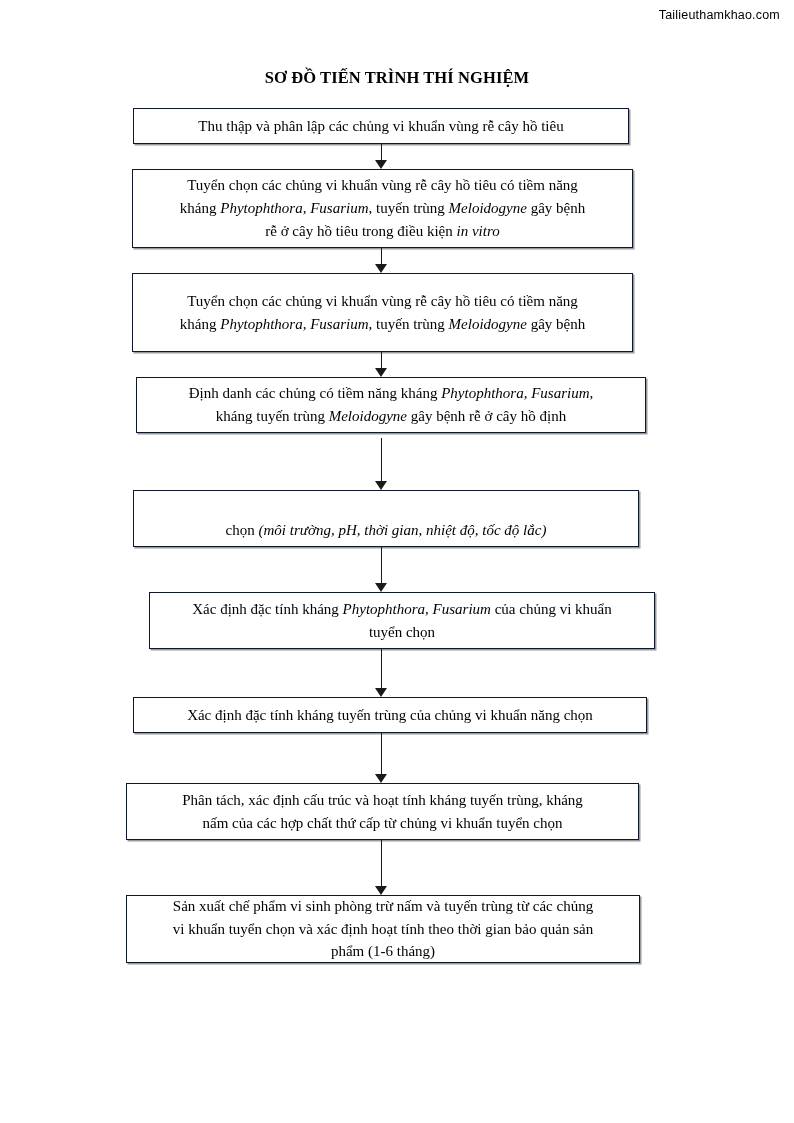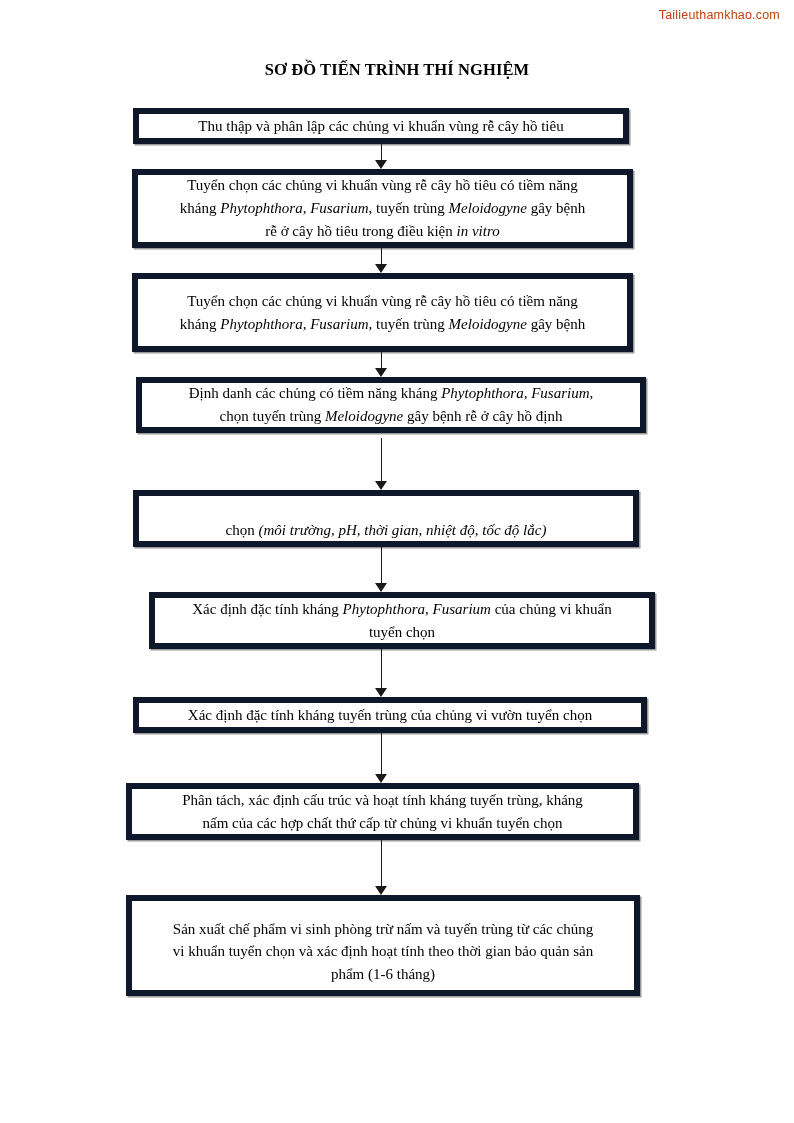--- a/index.html
+++ b/index.html
@@ -23,43 +23,43 @@
   }
 
   
   .watermark {
     position: absolute;
     top: 8px;
     right: 14px;
     font-family: "Liberation Sans", sans-serif;
     font-size: 12.5px;
     letter-spacing: 0.2px;
-    color: #c2410c;
+    color: #000000;
     white-space: nowrap;
     user-select: none;
   }
 
   
   .diagram-title {
     position: absolute;
-    top: 60px;
+    top: 68px;
     left: 0;
     width: 794px;
     text-align: center;
     font-size: 16.5px;
     font-weight: bold;
     letter-spacing: 0.1px;
     white-space: nowrap;
   }
 
   
   .flow-box {
     position: absolute;
     box-sizing: border-box;
-    border: 6px solid #0f172a;
+    border: 1px solid #0f172a;
     background: #ffffff;
     display: flex;
     align-items: center;
     justify-content: center;
     text-align: center;
     font-size: 15px;
     line-height: 1.52;
     padding: 4px 10px;
     box-shadow: 1.5px 1.5px 0 0 #9a9a9a;
   }
@@ -129,21 +129,21 @@
 
   <div class="flow-box" style="left:132px; top:273px; width:501px; height:79px;">
     <span class="txt"><span>Tuyển chọn các chủng vi khuẩn vùng rễ cây hồ tiêu có tiềm năng</span><br><span>kháng </span><i>Phytophthora, Fusarium</i><span>, tuyến trùng </span><i>Meloidogyne</i><span> gây bệnh</span><br></span>
   </div>
   <div class="connector" style="left:375px; top:352px; height:25px;">
     <div class="stem" style="height:16px;"></div>
     <div class="head"></div>
   </div>
 
   <div class="flow-box" style="left:136px; top:377px; width:510px; height:56px;">
-    <span class="txt"><span>Định danh các chủng có tiềm năng kháng </span><i>Phytophthora, Fusarium</i><span>,</span><br><span>chọn tuyến trùng </span><i>Meloidogyne</i><span> gây bệnh rễ ở cây hồ định</span></span>
+    <span class="txt"><span>Định danh các chủng có tiềm năng kháng </span><i>Phytophthora, Fusarium</i><span>,</span><br><span>kháng tuyến trùng </span><i>Meloidogyne</i><span> gây bệnh rễ ở cây hồ định</span></span>
   </div>
   <div class="connector" style="left:375px; top:438px; height:52px;">
     <div class="stem" style="height:43px;"></div>
     <div class="head"></div>
   </div>
 
   <div class="flow-box" style="left:133px; top:490px; width:506px; height:57px;">
     <span class="txt"><br><span>chọn  </span><i>(môi trường, pH, thời gian, nhiệt độ, tốc độ lắc)</i></span>
   </div>
   <div class="connector" style="left:375px; top:547px; height:45px;">
@@ -153,33 +153,33 @@
 
   <div class="flow-box" style="left:133px; top:592px; width:506px; height:57px;margin-left:16px;">
     <span class="txt"><span>Xác định đặc tính kháng </span><i>Phytophthora, Fusarium</i><span> của chủng vi khuẩn</span><br><span>tuyển chọn</span></span>
   </div>
   <div class="connector" style="left:375px; top:649px; height:48px;">
     <div class="stem" style="height:39px;"></div>
     <div class="head"></div>
   </div>
 
   <div class="flow-box" style="left:133px; top:697px; width:514px; height:36px;">
-    <span class="txt"><span>Xác định đặc tính kháng tuyến trùng của chủng vi vườn tuyển chọn</span></span>
+    <span class="txt"><span>Xác định đặc tính kháng tuyến trùng của chủng vi khuẩn năng chọn</span></span>
   </div>
   <div class="connector" style="left:375px; top:733px; height:50px;">
     <div class="stem" style="height:41px;"></div>
     <div class="head"></div>
   </div>
 
   <div class="flow-box" style="left:126px; top:783px; width:513px; height:57px;">
     <span class="txt"><span>Phân tách, xác định cấu trúc và hoạt tính kháng tuyến trùng, kháng</span><br><span>nấm của các hợp chất thứ cấp từ chủng vi khuẩn tuyển chọn</span></span>
   </div>
   <div class="connector" style="left:375px; top:840px; height:55px;">
     <div class="stem" style="height:46px;"></div>
     <div class="head"></div>
   </div>
 
-  <div class="flow-box" style="left:126px; top:895px; width:514px; height:101px;align-items:flex-end;">
+  <div class="flow-box" style="left:126px; top:895px; width:514px; height:68px;">
     <span class="txt"><span>Sản xuất chế phẩm vi sinh phòng trừ nấm và tuyến trùng từ các chủng</span><br><span>vi khuẩn tuyển chọn  và xác định hoạt tính theo thời gian bảo quản sản</span><br><span>phẩm (1-6 tháng)</span></span>
   </div>
 
 
 </div>
 
 </body></html>

